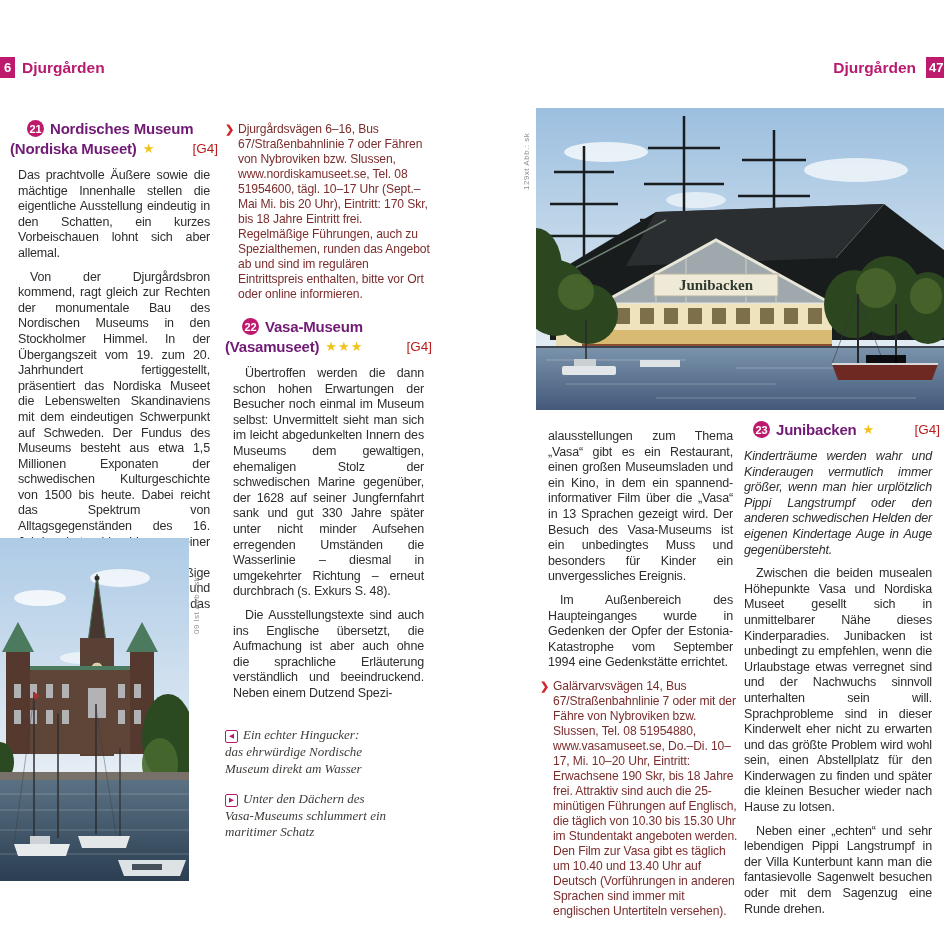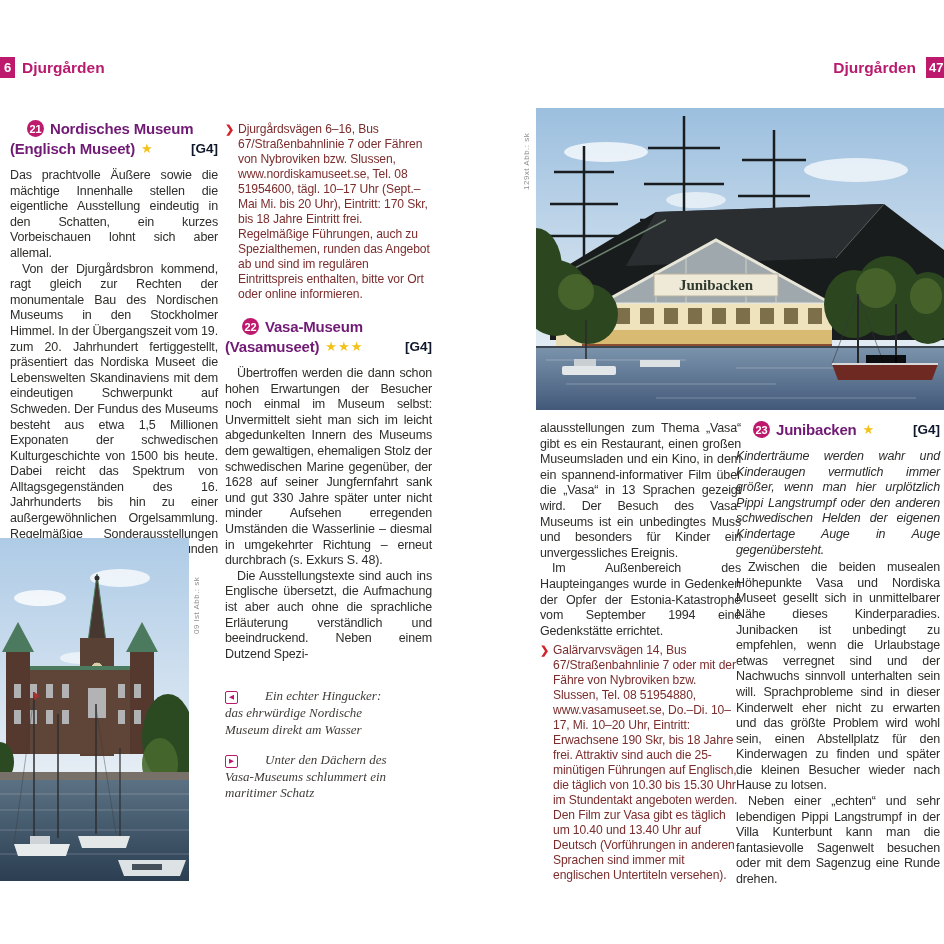--- a/index.html
+++ b/index.html
@@ -19,39 +19,39 @@
   #col3{left:540px;top:421px;width:201px;}
   #col4{left:736px;top:421px;width:204px;}
   
   .ahead{margin-bottom:11px;}
   .hrow,.hrow2{display:flex;align-items:center;width:100%;}
   .hrow2{margin-top:3px;}
   .badge{width:17px;height:17px;border-radius:50%;background:#bd1a6d;color:#fff;font-size:11px;
          font-weight:bold;display:inline-flex;align-items:center;justify-content:center;margin-right:6px;flex:0 0 auto;margin-left:17px;}
   .htitle{font-size:15px;font-weight:bold;color:#701a75;letter-spacing:-0.2px;}
   .stars{color:#f2c219;font-size:13px;letter-spacing:1px;margin-left:6px;}
-  .gref{margin-left:auto;font-weight:bold;color:#0f172a;font-size:13.5px;text-align:center;}
-  
-  p.body{margin:0;font-size:12.5px;line-height:15.6px;text-align:justify;letter-spacing:-0.15px;hyphens:auto;}
+  .gref{margin-left:auto;font-weight:normal;color:#b91c1c;font-size:13.5px;text-align:center;}
+  
+  p.body{margin:8px;font-size:12.5px;line-height:15.6px;text-align:justify;letter-spacing:-0.15px;hyphens:auto;}
   p.ind{text-indent:12px;}
   p.lead{font-style:italic;margin-bottom:2px;}
   .b{font-weight:normal;}
   
   .info{position:relative;padding-left:13px;color:#7b2c2c;font-size:12.1px;line-height:15px;
         letter-spacing:-0.1px;margin-bottom:16px;}
   .info .arrow{position:absolute;left:0;top:0;color:#d2232a;font-weight:bold;font-size:11px;}
   #col3 .info{margin-bottom:0;margin-top:4px;}
   
   .caption{font-family:"Liberation Serif",serif;font-style:italic;font-size:13px;line-height:16.5px;
            color:#3f3b37;margin-top:26px;}
   .caption + .caption{margin-top:14px;}
   .capbox{display:inline-flex;align-items:center;justify-content:center;width:11px;height:11px;
           border:1px solid #b81a6e;color:#b81a6e;font-size:6.5px;font-style:normal;margin-right:5px;
           transform:translateY(-1px);border-radius:2px;}
-  .captext{white-space:pre-line;margin-left:22px;}
+  .captext{white-space:pre-line;}
   
   .photo{position:absolute;overflow:hidden;}
   #photo-right{left:536px;top:108px;width:408px;height:302px;}
   #photo-left{left:0;top:538px;width:189px;height:343px;}
   .vcredit{position:absolute;writing-mode:vertical-rl;transform:rotate(180deg);font-size:8px;
            color:#8f8f8f;letter-spacing:0.5px;}
   #credit-right{left:522px;top:100px;height:90px;}
   #credit-left{left:192px;top:544px;height:90px;}
   svg{display:block;}
 </style>
@@ -65,21 +65,21 @@
   <div class="rtitle">Djurgården</div>
   <div class="rtab">47</div>
 
   <div class="col" id="col1">
     <div class="ahead">
       <div class="hrow">
         <span class="badge">21</span>
         <span class="htitle">Nordisches Museum</span>
       </div>
       <div class="hrow2">
-        <span class="htitle">(Englisch Museet)</span>
+        <span class="htitle">(Nordiska Museet)</span>
         <span class="stars">★</span>
         <span class="gref">[G4]</span>
       </div>
     </div>
     <p class="body"><span>Das prachtvolle Äußere sowie die mächtige Innenhalle stellen die eigentliche Ausstellung eindeutig in den Schatten, ein kurzes Vorbeischauen lohnt sich aber allemal.</span></p>
     <p class="body ind"><span>Von der Djurgårdsbron kommend, ragt gleich zur Rechten der monumentale Bau des Nordischen Museums in den Stockholmer Himmel. In der Übergangszeit vom 19. zum 20. Jahrhundert fertiggestellt, präsentiert das Nordiska Museet die </span><span class="b">Lebenswelten Skandinaviens</span><span> mit dem eindeutigen Schwerpunkt auf Schweden. Der Fundus des Museums besteht aus etwa 1,5 Millionen Exponaten der schwedischen Kulturgeschichte von 1500 bis heute. Dabei reicht das Spektrum von Alltagsgegenständen des 16. Jahrhunderts bis hin zu einer außergewöhnlichen Orgelsammlung. Regelmäßige Sonderausstellungen und Sonderveranstaltungen runden das bunte Programm ab.</span></p>
   </div>
 
   <div class="col" id="col2">
     <div class="info">

